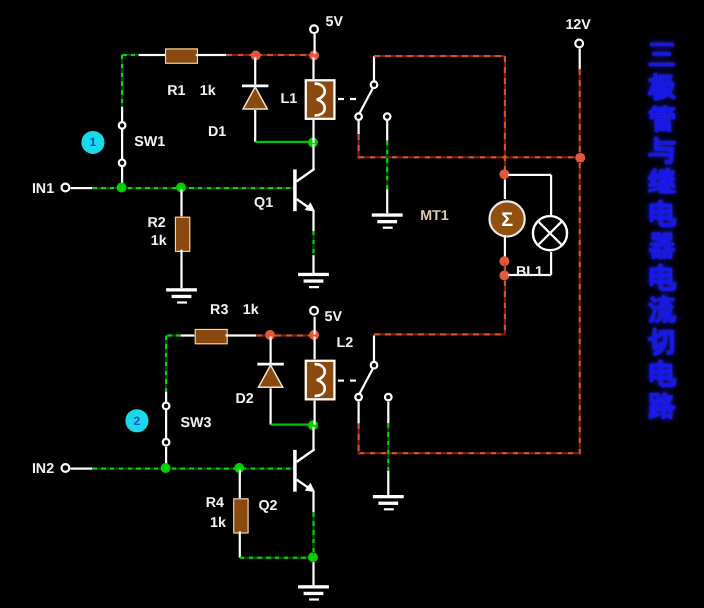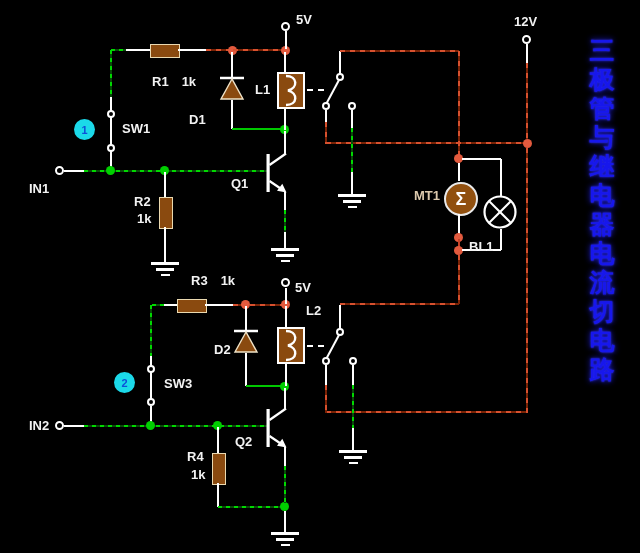--- a/index.html
+++ b/index.html
@@ -248,36 +248,36 @@
 
   <div class="el lbl" style="left:296px;top:12px">5V</div>
   <div class="el lbl" style="left:514px;top:14px">12V</div>
   <div class="el lbl pair" style="left:152px;top:74px">
     <span>R1</span>
     <span>1k</span>
   </div>
   <div class="el lbl" style="left:189px;top:112px">D1</div>
   <div class="el lbl" style="left:255px;top:82px">L1</div>
   <div class="el lbl" style="left:122px;top:121px">SW1</div>
-  <div class="el lbl" style="left:29px;top:181px">IN1</div>
+  <div class="el lbl" style="left:29px;top:163px">IN1</div>
   <div class="el lbl" style="left:231px;top:176px">Q1</div>
   <div class="el lbl" style="left:134px;top:194px">R2</div>
   <div class="el lbl" style="left:137px;top:211px">1k</div>
-  <div class="el lbl tan" style="left:414px;top:188px">MT1</div>
+  <div class="el lbl tan" style="left:382px;top:188px">MT1</div>
   <div class="el lbl" style="left:469px;top:239px">BL1</div>
   <div class="el lbl pair" style="left:191px;top:273px">
     <span>R3</span>
     <span>1k</span>
   </div>
   <div class="el lbl" style="left:295px;top:280px">5V</div>
   <div class="el lbl" style="left:306px;top:303px">L2</div>
-  <div class="el lbl" style="left:214px;top:342px">D2</div>
+  <div class="el lbl" style="left:214px;top:354px">D2</div>
   <div class="el lbl" style="left:164px;top:376px">SW3</div>
   <div class="el lbl" style="left:29px;top:418px">IN2</div>
-  <div class="el lbl" style="left:235px;top:434px">Q2</div>
+  <div class="el lbl" style="left:235px;top:452px">Q2</div>
   <div class="el lbl" style="left:187px;top:449px">R4</div>
   <div class="el lbl" style="left:191px;top:467px">1k</div>
 
   <div class="el badge" style="left:74px;top:119px">1</div>
   <div class="el badge" style="left:114px;top:372px">2</div>
 
   <div class="el" id="title">
     <span>三</span>
     <span>极</span>
     <span>管</span>

